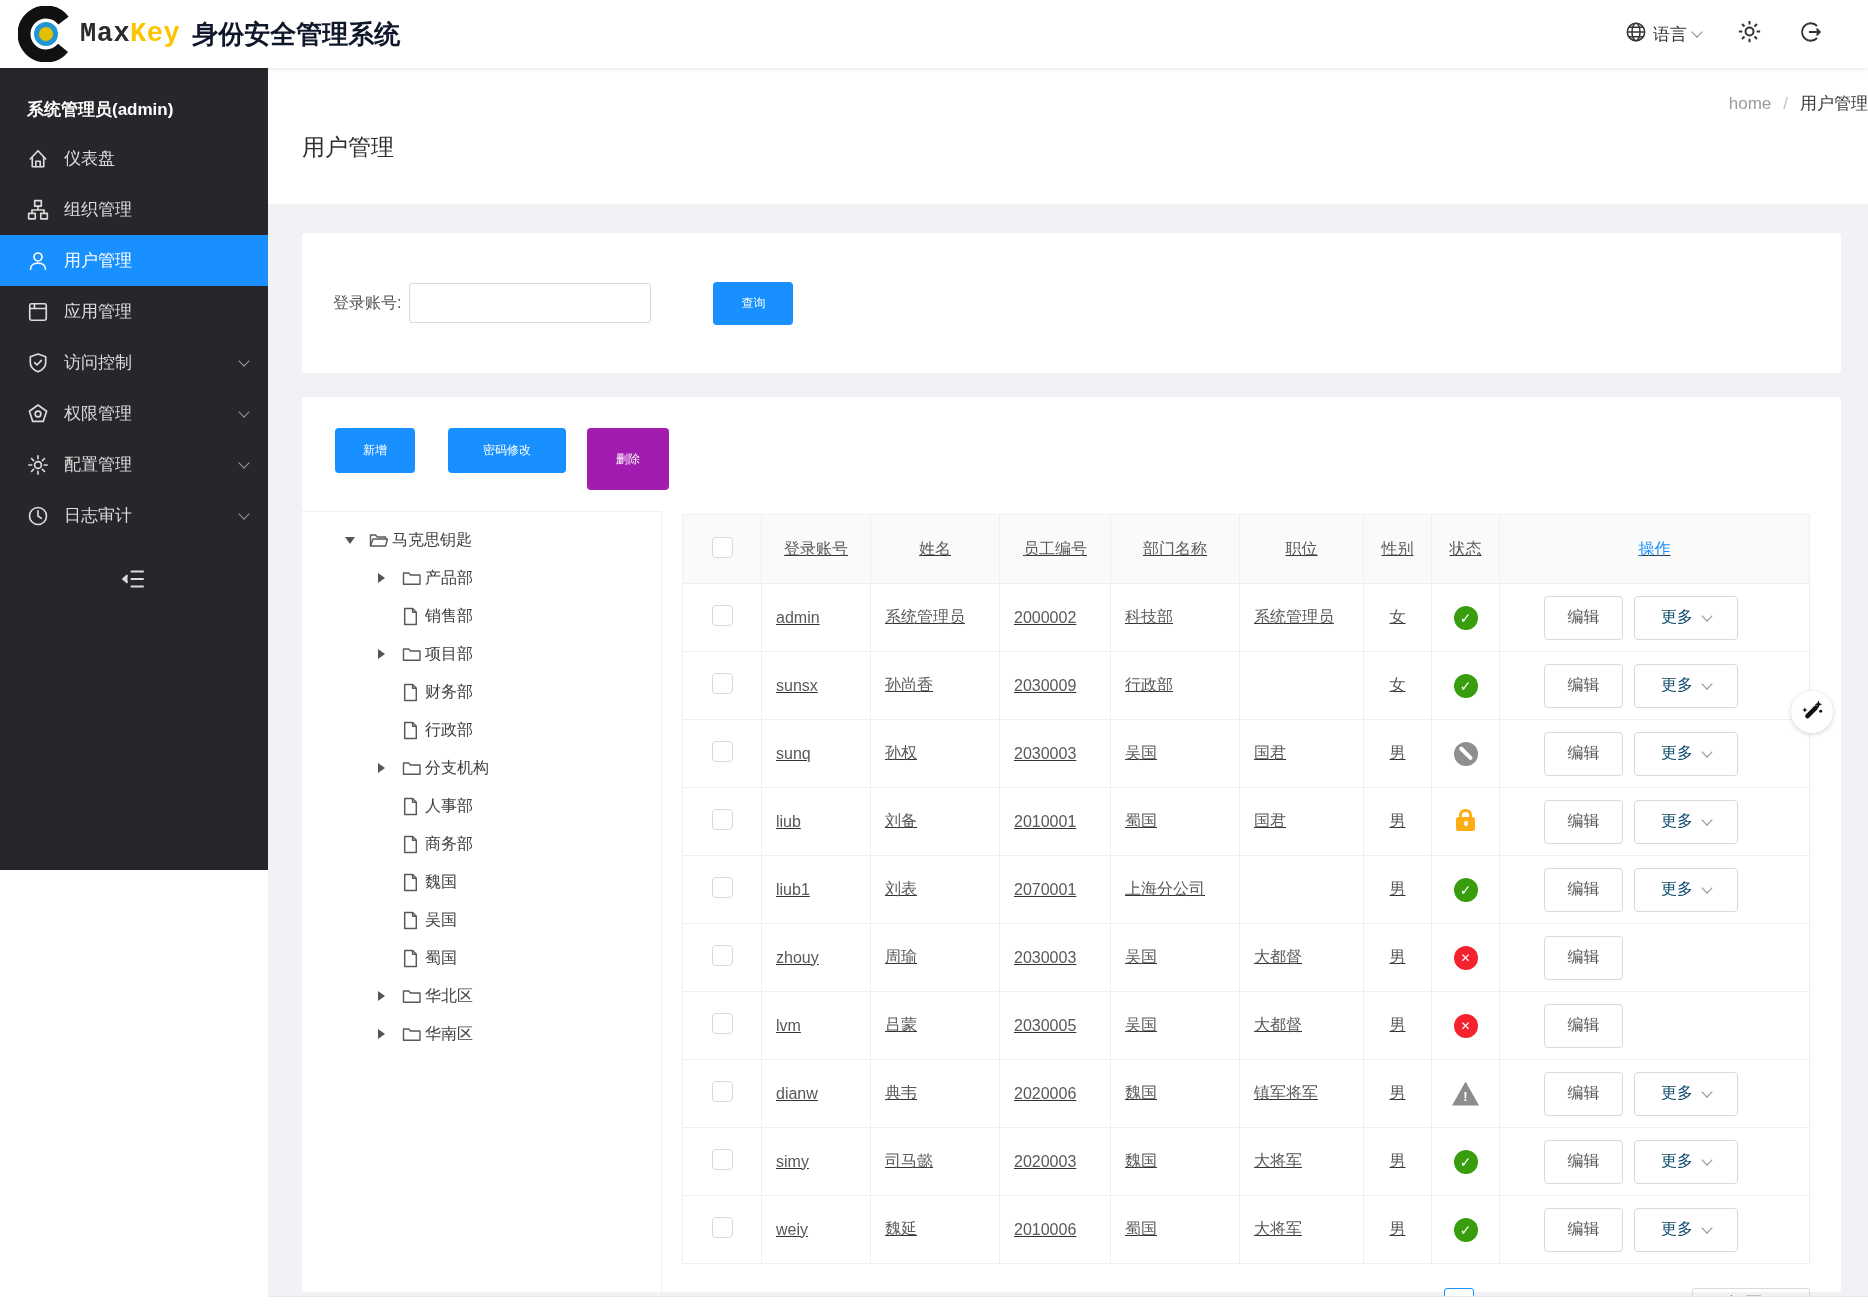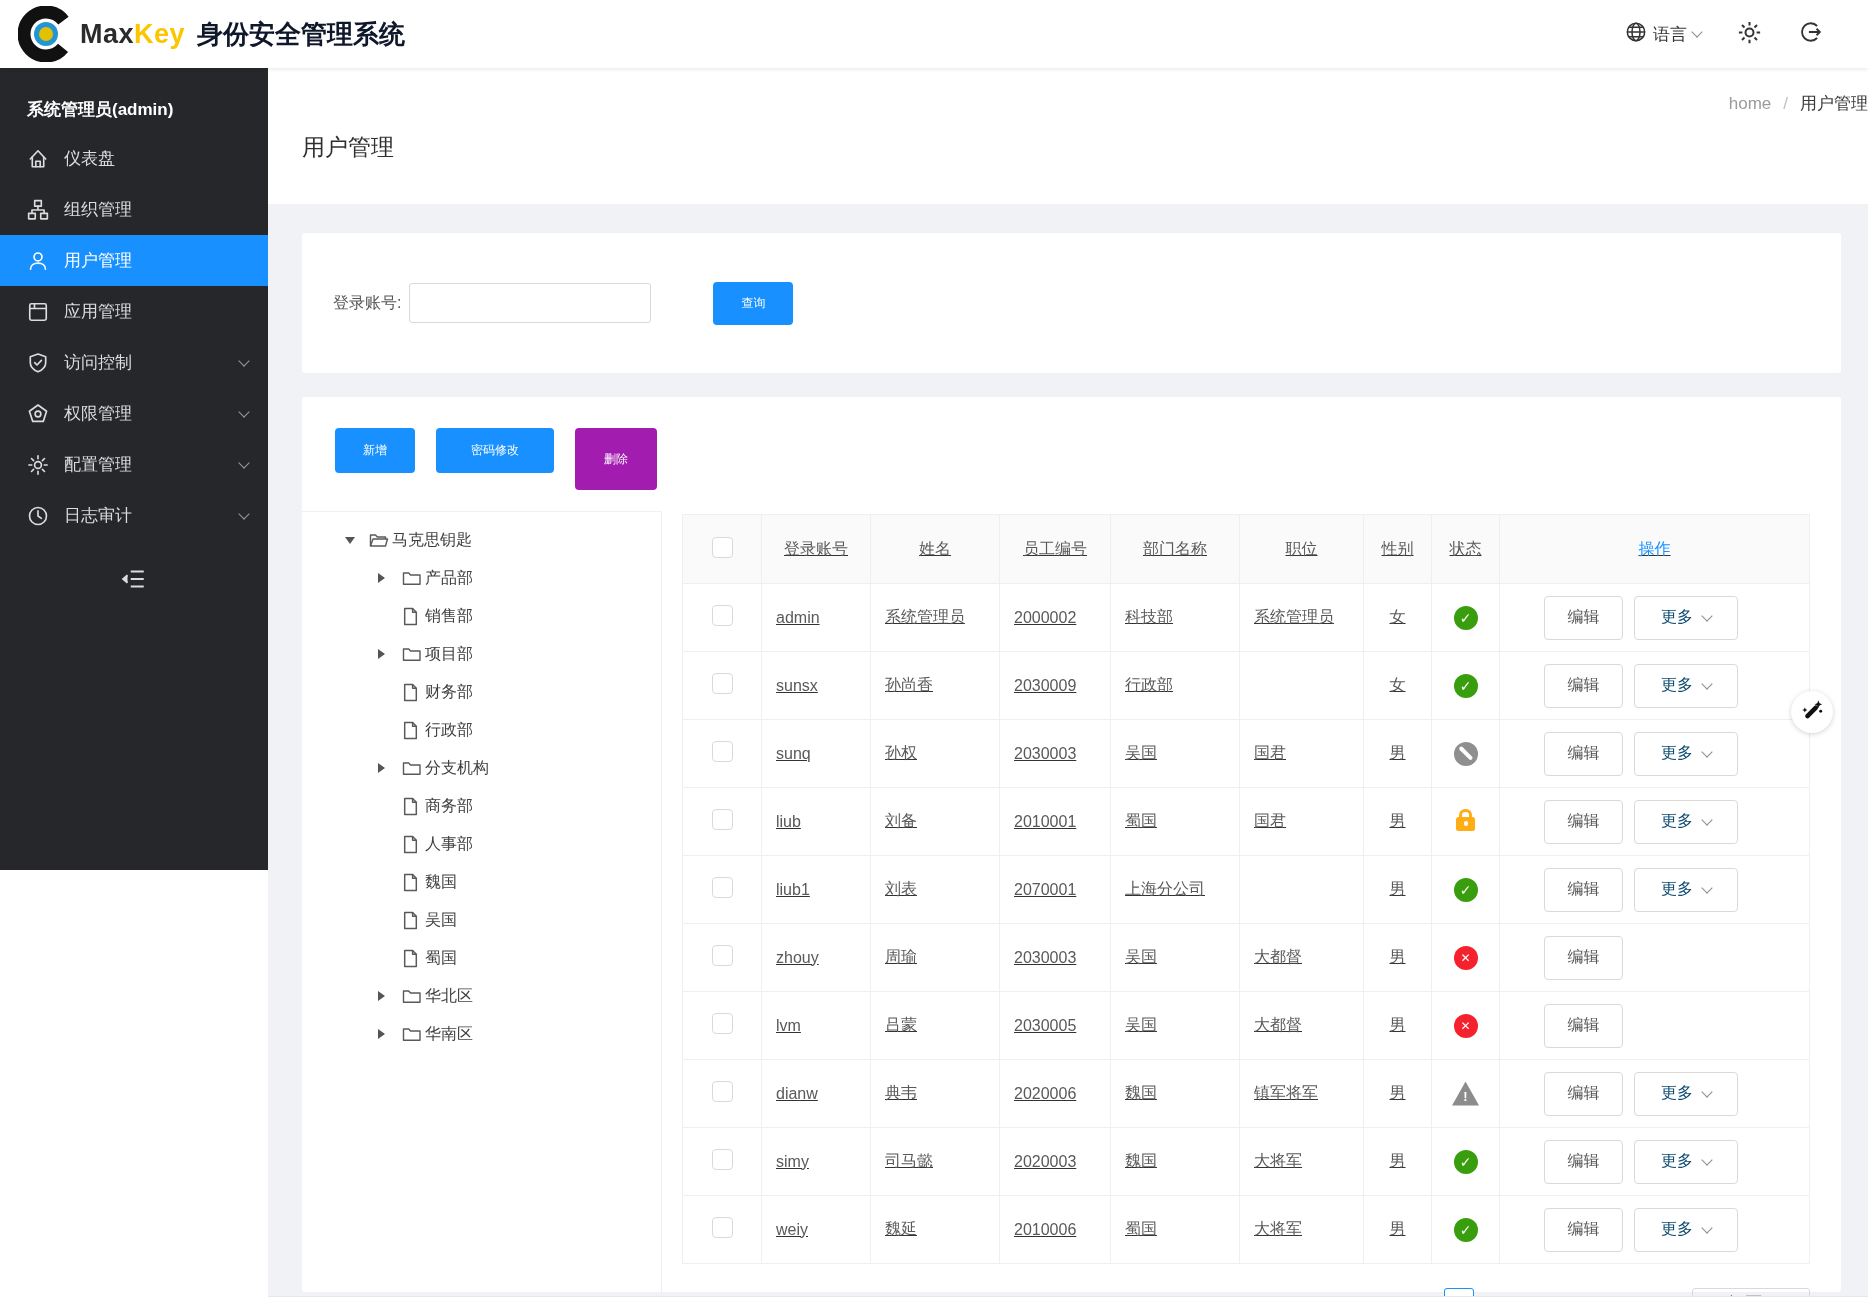--- a/index.html
+++ b/index.html
@@ -4,21 +4,21 @@
 <style>
   html,body{margin:0;padding:0;}
   body{
     width:1868px;height:1307px;position:relative;overflow:hidden;
     background:#f0f2f5;
     font-family:"Liberation Sans","DejaVu Sans",sans-serif;
     color:#333;
   }
   
   .navbar{position:absolute;left:0;top:0;width:1868px;height:68px;background:#fff;z-index:20;
-    display:flex;align-items:center;box-shadow:0 1px 4px rgba(0,21,41,.10);}
+    display:flex;align-items:center;box-shadow:0 1px 4px rgba(0,21,41,.10);font-family:Liberation Mono, monospace;}
   .brand{display:flex;align-items:center;padding-left:18px;}
   .brand svg{display:block;}
   .brand-text{font-size:27px;font-weight:bold;margin-left:6px;color:#2b2b2b;letter-spacing:.5px;}
   .brand-key{color:#fdc500;}
   .brand-suffix{font-size:26px;font-weight:bold;color:#0f172a;margin-left:12px;}
   .nav-right{margin-left:auto;display:flex;align-items:center;gap:36px;padding-right:46px;}
   .lang-group{display:flex;align-items:center;gap:6px;cursor:pointer;}
   .lang-label{font-size:17px;color:#333;}
   .chev{display:inline-block;width:7px;height:7px;border-right:1.6px solid #8c8c8c;border-bottom:1.6px solid #8c8c8c;transform:rotate(45deg);margin-top:-4px;}
   
@@ -41,21 +41,21 @@
   
   .search-card{position:absolute;left:302px;top:233px;width:1539px;height:140px;background:#fff;border-radius:3px;display:flex;align-items:center;box-sizing:border-box;padding-left:31px;}
   .search-label{font-size:16px;color:#555;}
   .search-input{width:220px;height:38px;border:1px solid #d9d9d9;border-radius:3px;margin-left:8px;font-size:16px;padding:0 10px;box-sizing:content-box;outline:none;color:#333;}
   .btn{border:none;border-radius:4px;color:#fff;font-size:12px;cursor:pointer;font-family:inherit;}
   .btn-query{width:80px;height:43px;background:#1890ff;margin-left:62px;}
   
   .main-card{position:absolute;left:302px;top:397px;width:1539px;height:895px;background:#fff;border-radius:3px;box-sizing:border-box;}
   .toolbar{padding:31px 0 21px 33px;display:flex;gap:21px;}
   .btn-add{width:80px;height:45px;background:#1890ff;}
-  .btn-pwd{width:118px;height:45px;background:#1890ff;}
+  .btn-pwd{width:118px;height:45px;background:#1890ff;margin-left:12px;}
   .btn-del{width:82px;height:62px;background:#a21caf;}
   .card-body{display:flex;height:798px;}
   
   .tree-panel{width:389px;box-sizing:border-box;border-top:1px solid #f0f0f0;border-right:1px solid #f0f0f0;padding-top:9px;}
   .tree-item{height:38px;display:flex;align-items:center;font-size:16px;color:#3f3f3f;cursor:pointer;}
   .tree-item.lvl0{padding-left:43px;}
   .tree-item.lvl1{padding-left:76px;}
   .tcaret{width:24px;display:inline-flex;align-items:center;}
   .caret-open{width:0;height:0;border-left:5.5px solid transparent;border-right:5.5px solid transparent;border-top:7px solid #555;}
   .caret-closed{width:0;height:0;border-top:5.5px solid transparent;border-bottom:5.5px solid transparent;border-left:7px solid #555;}
@@ -350,31 +350,31 @@
           <span class="tlabel">分支机构</span>
         </div>
         <div class="tree-item lvl1">
           <span class="tcaret"></span>
           <span class="ticon">
             <svg width="17" height="19" viewBox="0 0 16 18" fill="none" stroke="#595959" stroke-width="1.4" stroke-linejoin="round">
               <path d="M2.5 1.5h7.5l3.5 3.5v11.5h-11z"></path>
               <path d="M10 1.5V5h3.5"></path>
             </svg>
           </span>
+          <span class="tlabel">人事部</span>
+        </div>
+        <div class="tree-item lvl1">
+          <span class="tcaret"></span>
+          <span class="ticon">
+            <svg width="17" height="19" viewBox="0 0 16 18" fill="none" stroke="#595959" stroke-width="1.4" stroke-linejoin="round">
+              <path d="M2.5 1.5h7.5l3.5 3.5v11.5h-11z"></path>
+              <path d="M10 1.5V5h3.5"></path>
+            </svg>
+          </span>
           <span class="tlabel">商务部</span>
-        </div>
-        <div class="tree-item lvl1">
-          <span class="tcaret"></span>
-          <span class="ticon">
-            <svg width="17" height="19" viewBox="0 0 16 18" fill="none" stroke="#595959" stroke-width="1.4" stroke-linejoin="round">
-              <path d="M2.5 1.5h7.5l3.5 3.5v11.5h-11z"></path>
-              <path d="M10 1.5V5h3.5"></path>
-            </svg>
-          </span>
-          <span class="tlabel">人事部</span>
         </div>
         <div class="tree-item lvl1">
           <span class="tcaret"></span>
           <span class="ticon">
             <svg width="17" height="19" viewBox="0 0 16 18" fill="none" stroke="#595959" stroke-width="1.4" stroke-linejoin="round">
               <path d="M2.5 1.5h7.5l3.5 3.5v11.5h-11z"></path>
               <path d="M10 1.5V5h3.5"></path>
             </svg>
           </span>
           <span class="tlabel">魏国</span>

